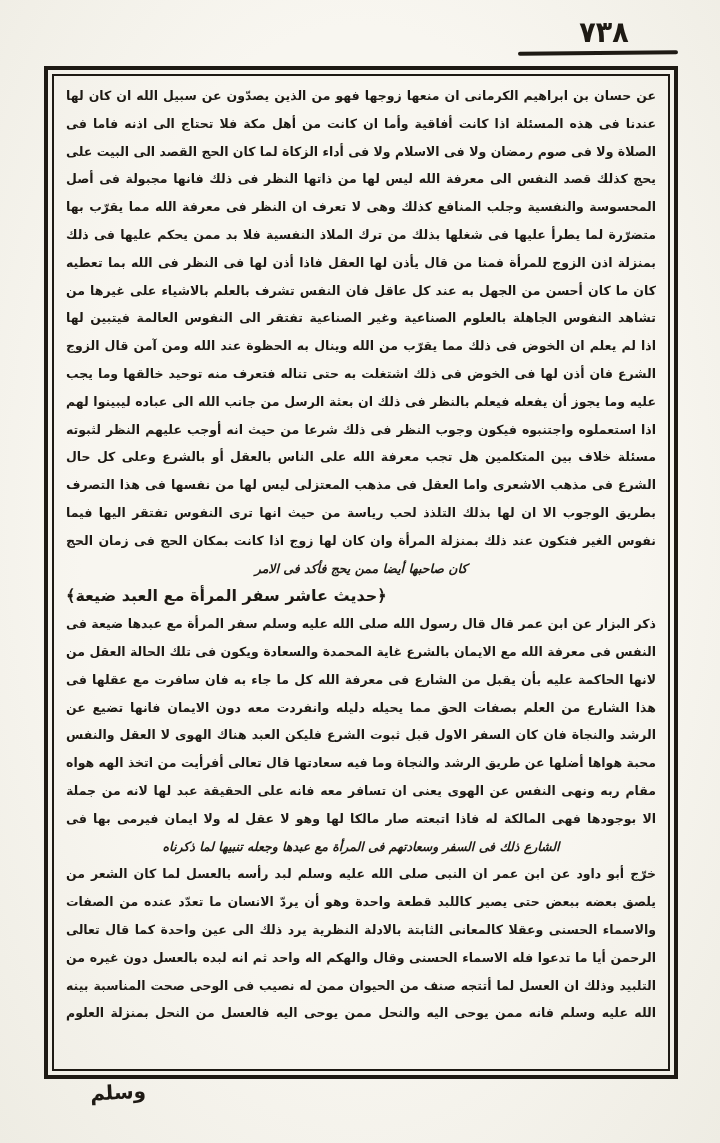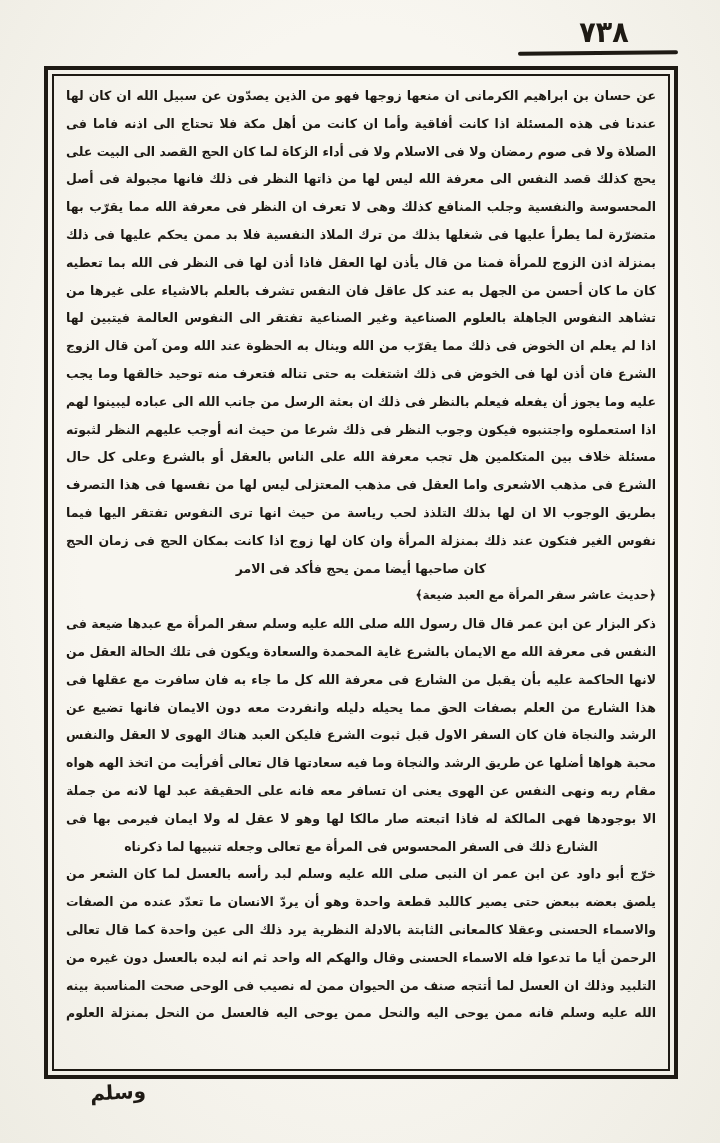--- a/index.html
+++ b/index.html
@@ -27,22 +27,22 @@
   .frame-inner {
     width:100%; height:100%;
     border:2px solid var(--ink);
     padding:6px 12px 4px 12px;
   }
   .text { direction:rtl; font-size:12.5px; font-weight:bold; }
   .jline, .cline, .heading {
     height:27.8px; line-height:27.8px; overflow:hidden; white-space:nowrap;
   }
   .jline { text-align:justify; text-align-last:justify; white-space:normal; }
-  .cline { text-align:center; }
-  .heading { text-align:right; font-size:12px; }
+  .cline { text-align:center;font-style:italic; }
+  .heading { text-align:left; font-size:16px; }
   .catchword {
     position:absolute; left:90px; top:1080px; font-size:20px; font-weight:bold;
     direction:rtl; transform:rotate(-3deg);
   }
 </style>
 </head>
 <body>
 
 <div class="pagenum">٧٣٨</div>
 <div class="numrule"></div>
@@ -77,21 +77,21 @@
       <div>
           <div class="jline">ذكر البزار عن ابن عمر قال قال رسول الله صلى الله عليه وسلم سفر المرأة مع عبدها ضيعة فى اسناده مقال سفر</div>
           <div class="jline">النفس فى معرفة الله مع الايمان بالشرع غاية المحمدة والسعادة ويكون فى تلك الحالة العقل من جملة عبيدها</div>
           <div class="jline">لانها الحاكمة عليه بأن يقبل من الشارع فى معرفة الله كل ما جاء به فان سافرت مع عقلها فى معرفة ما أتى به</div>
           <div class="jline">هذا الشارع من العلم بصفات الحق مما يحيله دليله وانفردت معه دون الايمان فانها تضيع عن طريق</div>
           <div class="jline">الرشد والنجاة فان كان السفر الاول قبل ثبوت الشرع فليكن العبد هناك الهوى لا العقل والنفس اذا سافرت فى</div>
           <div class="jline">محبة هواها أضلها عن طريق الرشد والنجاة وما فيه سعادتها قال تعالى أفرأيت من اتخذ الهه هواه وقال واما من خاف</div>
           <div class="jline">مقام ربه ونهى النفس عن الهوى يعنى ان تسافر معه فانه على الحقيقة عبد لها لانه من جملة أوصافها الذى ليس له عين</div>
           <div class="jline">الا بوجودها فهى المالكة له فاذا اتبعته صار مالكا لها وهو لا عقل له ولا ايمان فيرمى بها فى المهالك فتضيع فاعتبر</div>
         </div>
-      <div class="cline">الشارع ذلك فى السفر المحسوس فى المرأة مع تعالى وجعله تنبيها لما ذكرناه</div>
+      <div class="cline">الشارع ذلك فى السفر وسعادتهم فى المرأة مع عبدها وجعله تنبيها لما ذكرناه</div>
 
 
       <div>
           <div class="jline">خرّج أبو داود عن ابن عمر ان النبى صلى الله عليه وسلم لبد رأسه بالعسل لما كان الشعر من الشعور والتلبيد ان</div>
           <div class="jline">يلصق بعضه ببعض حتى يصير كاللبد قطعة واحدة وهو أن يردّ الانسان ما تعدّد عنده من الصفات والمناسبة الالهية شرعا</div>
           <div class="jline">والاسماء الحسنى وعقلا كالمعانى الثابتة بالادلة النظرية يرد ذلك الى عين واحدة كما قال تعالى قل ادعوا الله أو ادعوا</div>
           <div class="jline">الرحمن أيا ما تدعوا فله الاسماء الحسنى وقال والهكم اله واحد ثم انه لبده بالعسل دون غيره من خطمى وغيره مما يكون به</div>
           <div class="jline">التلبيد وذلك ان العسل لما أتتجه صنف من الحيوان ممن له نصيب فى الوحى صحت المناسبة بينه وبين رسول الله صلى</div>
           <div class="jline">الله عليه وسلم فانه ممن يوحى اليه والنحل ممن يوحى اليه فالعسل من النحل بمنزلة العلوم التى جاء بها النبى صلى الله عليه</div>
         </div>

